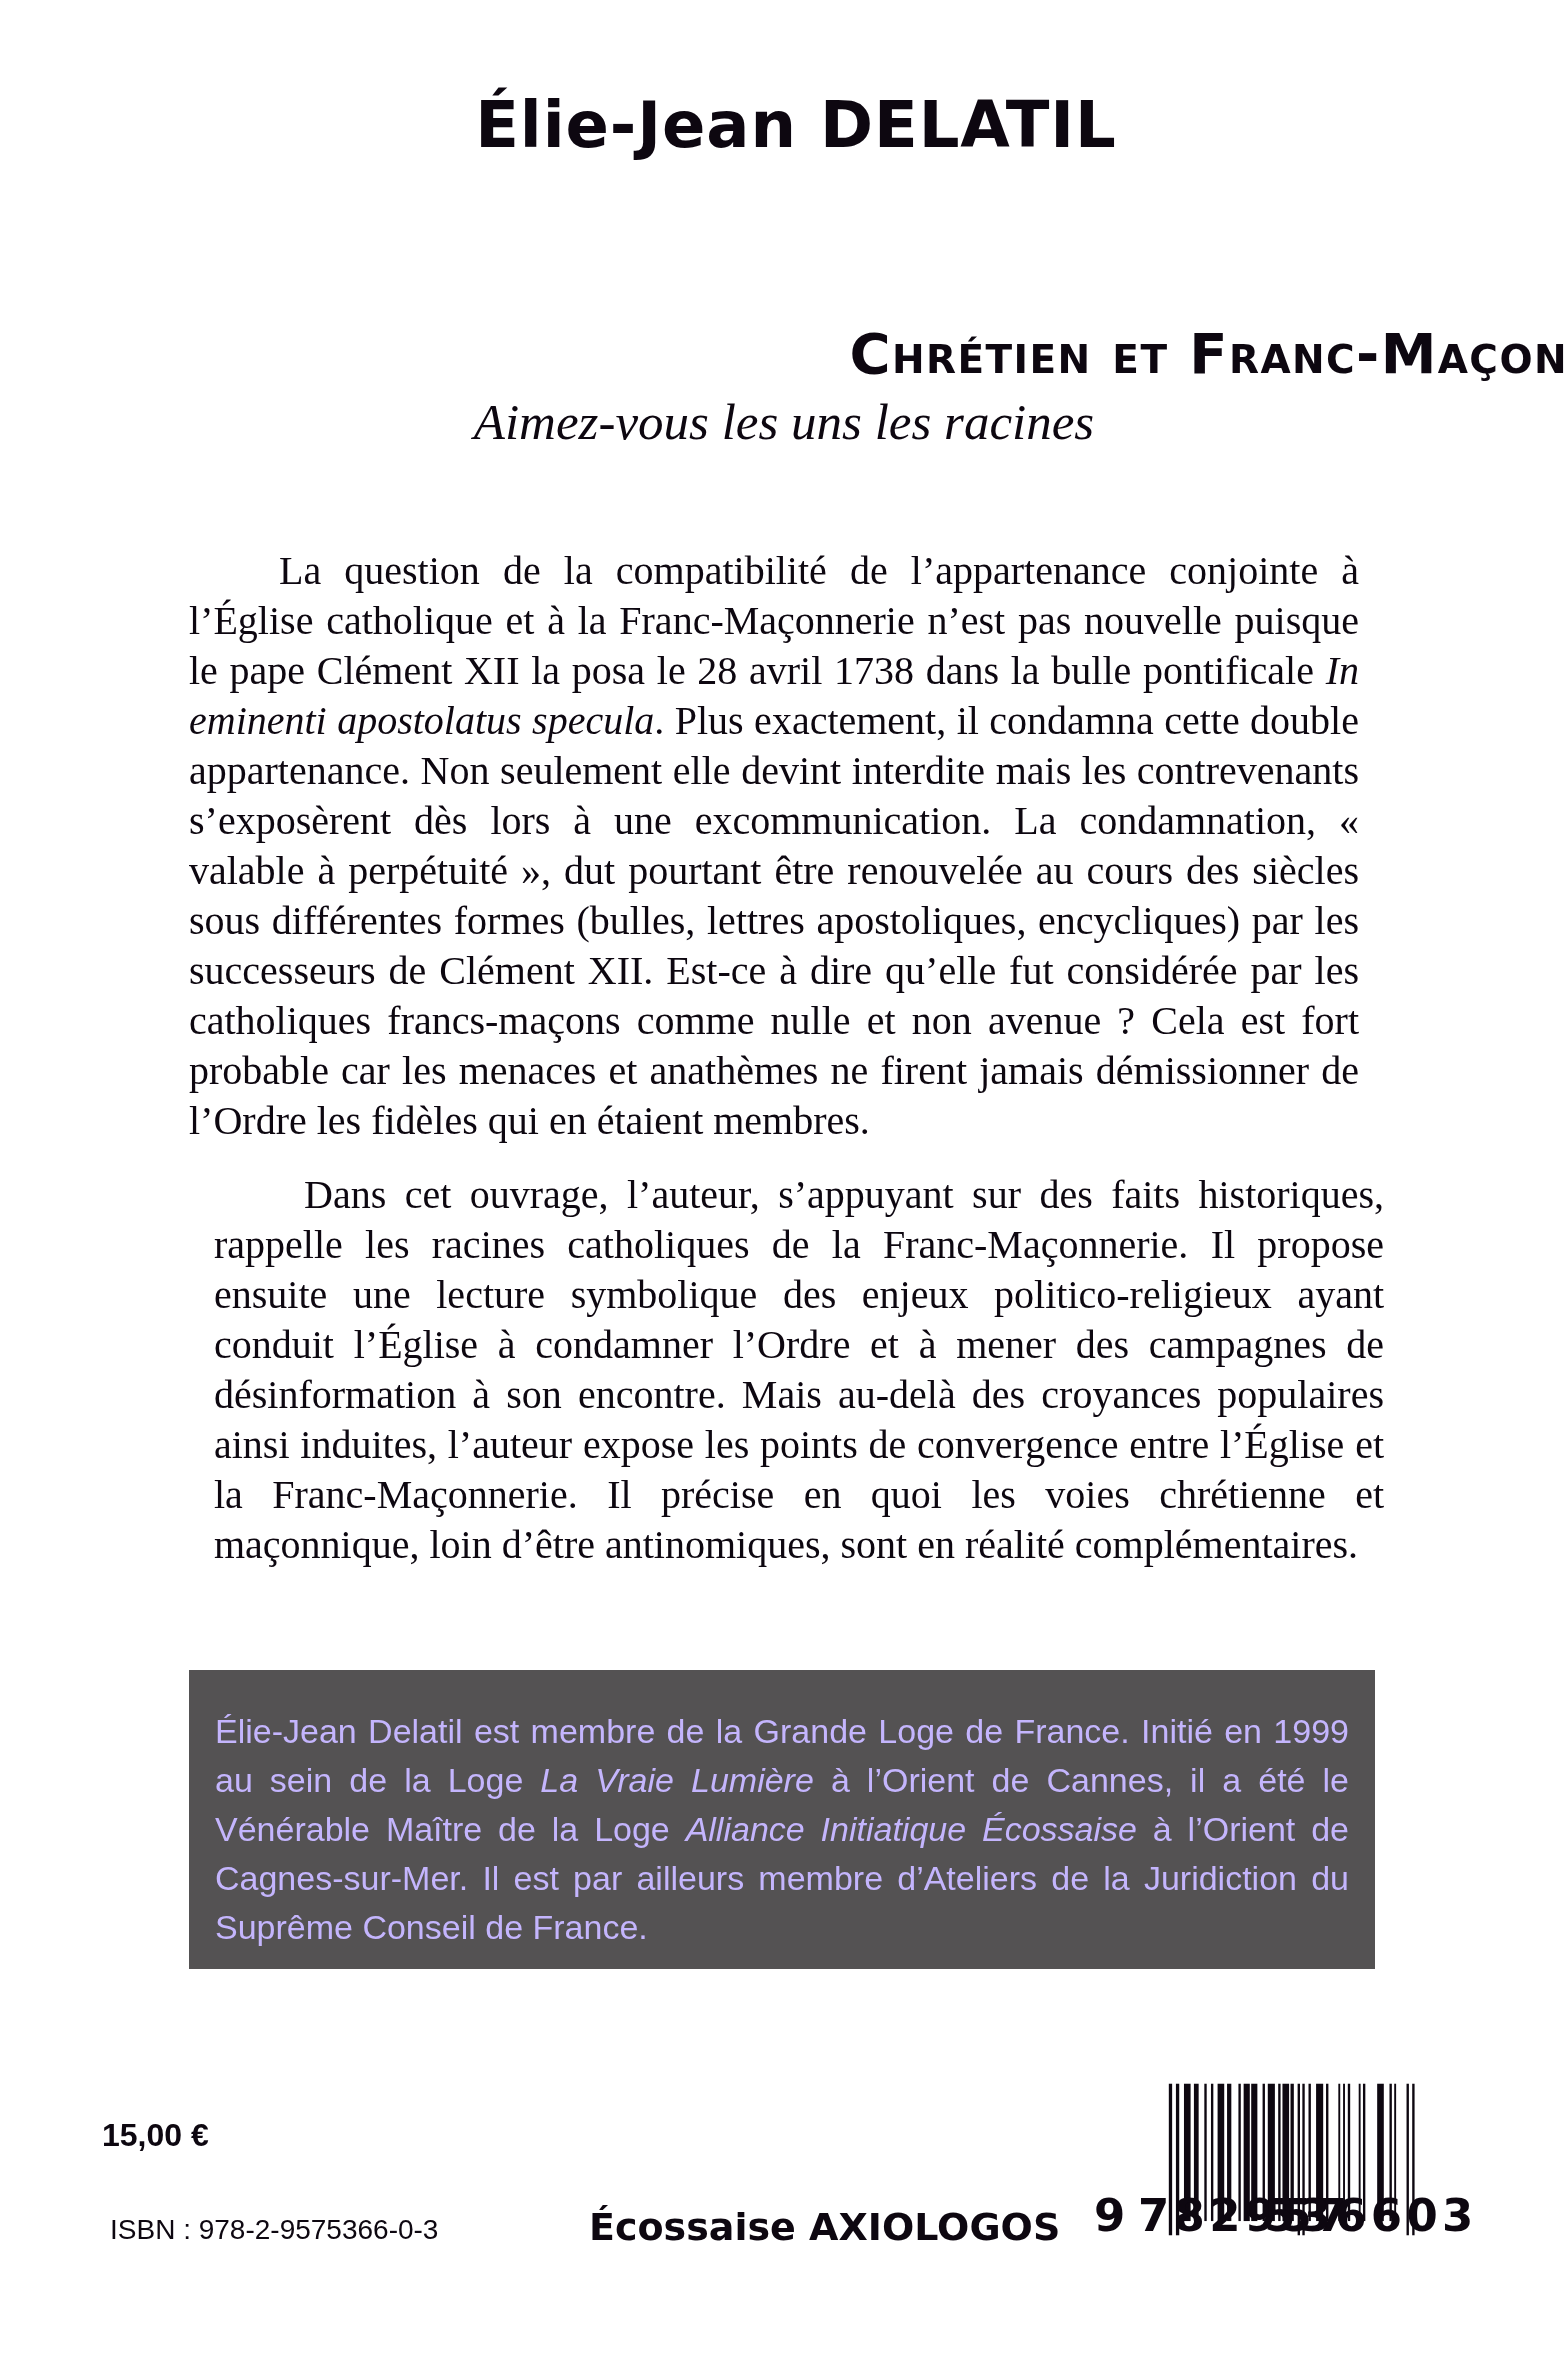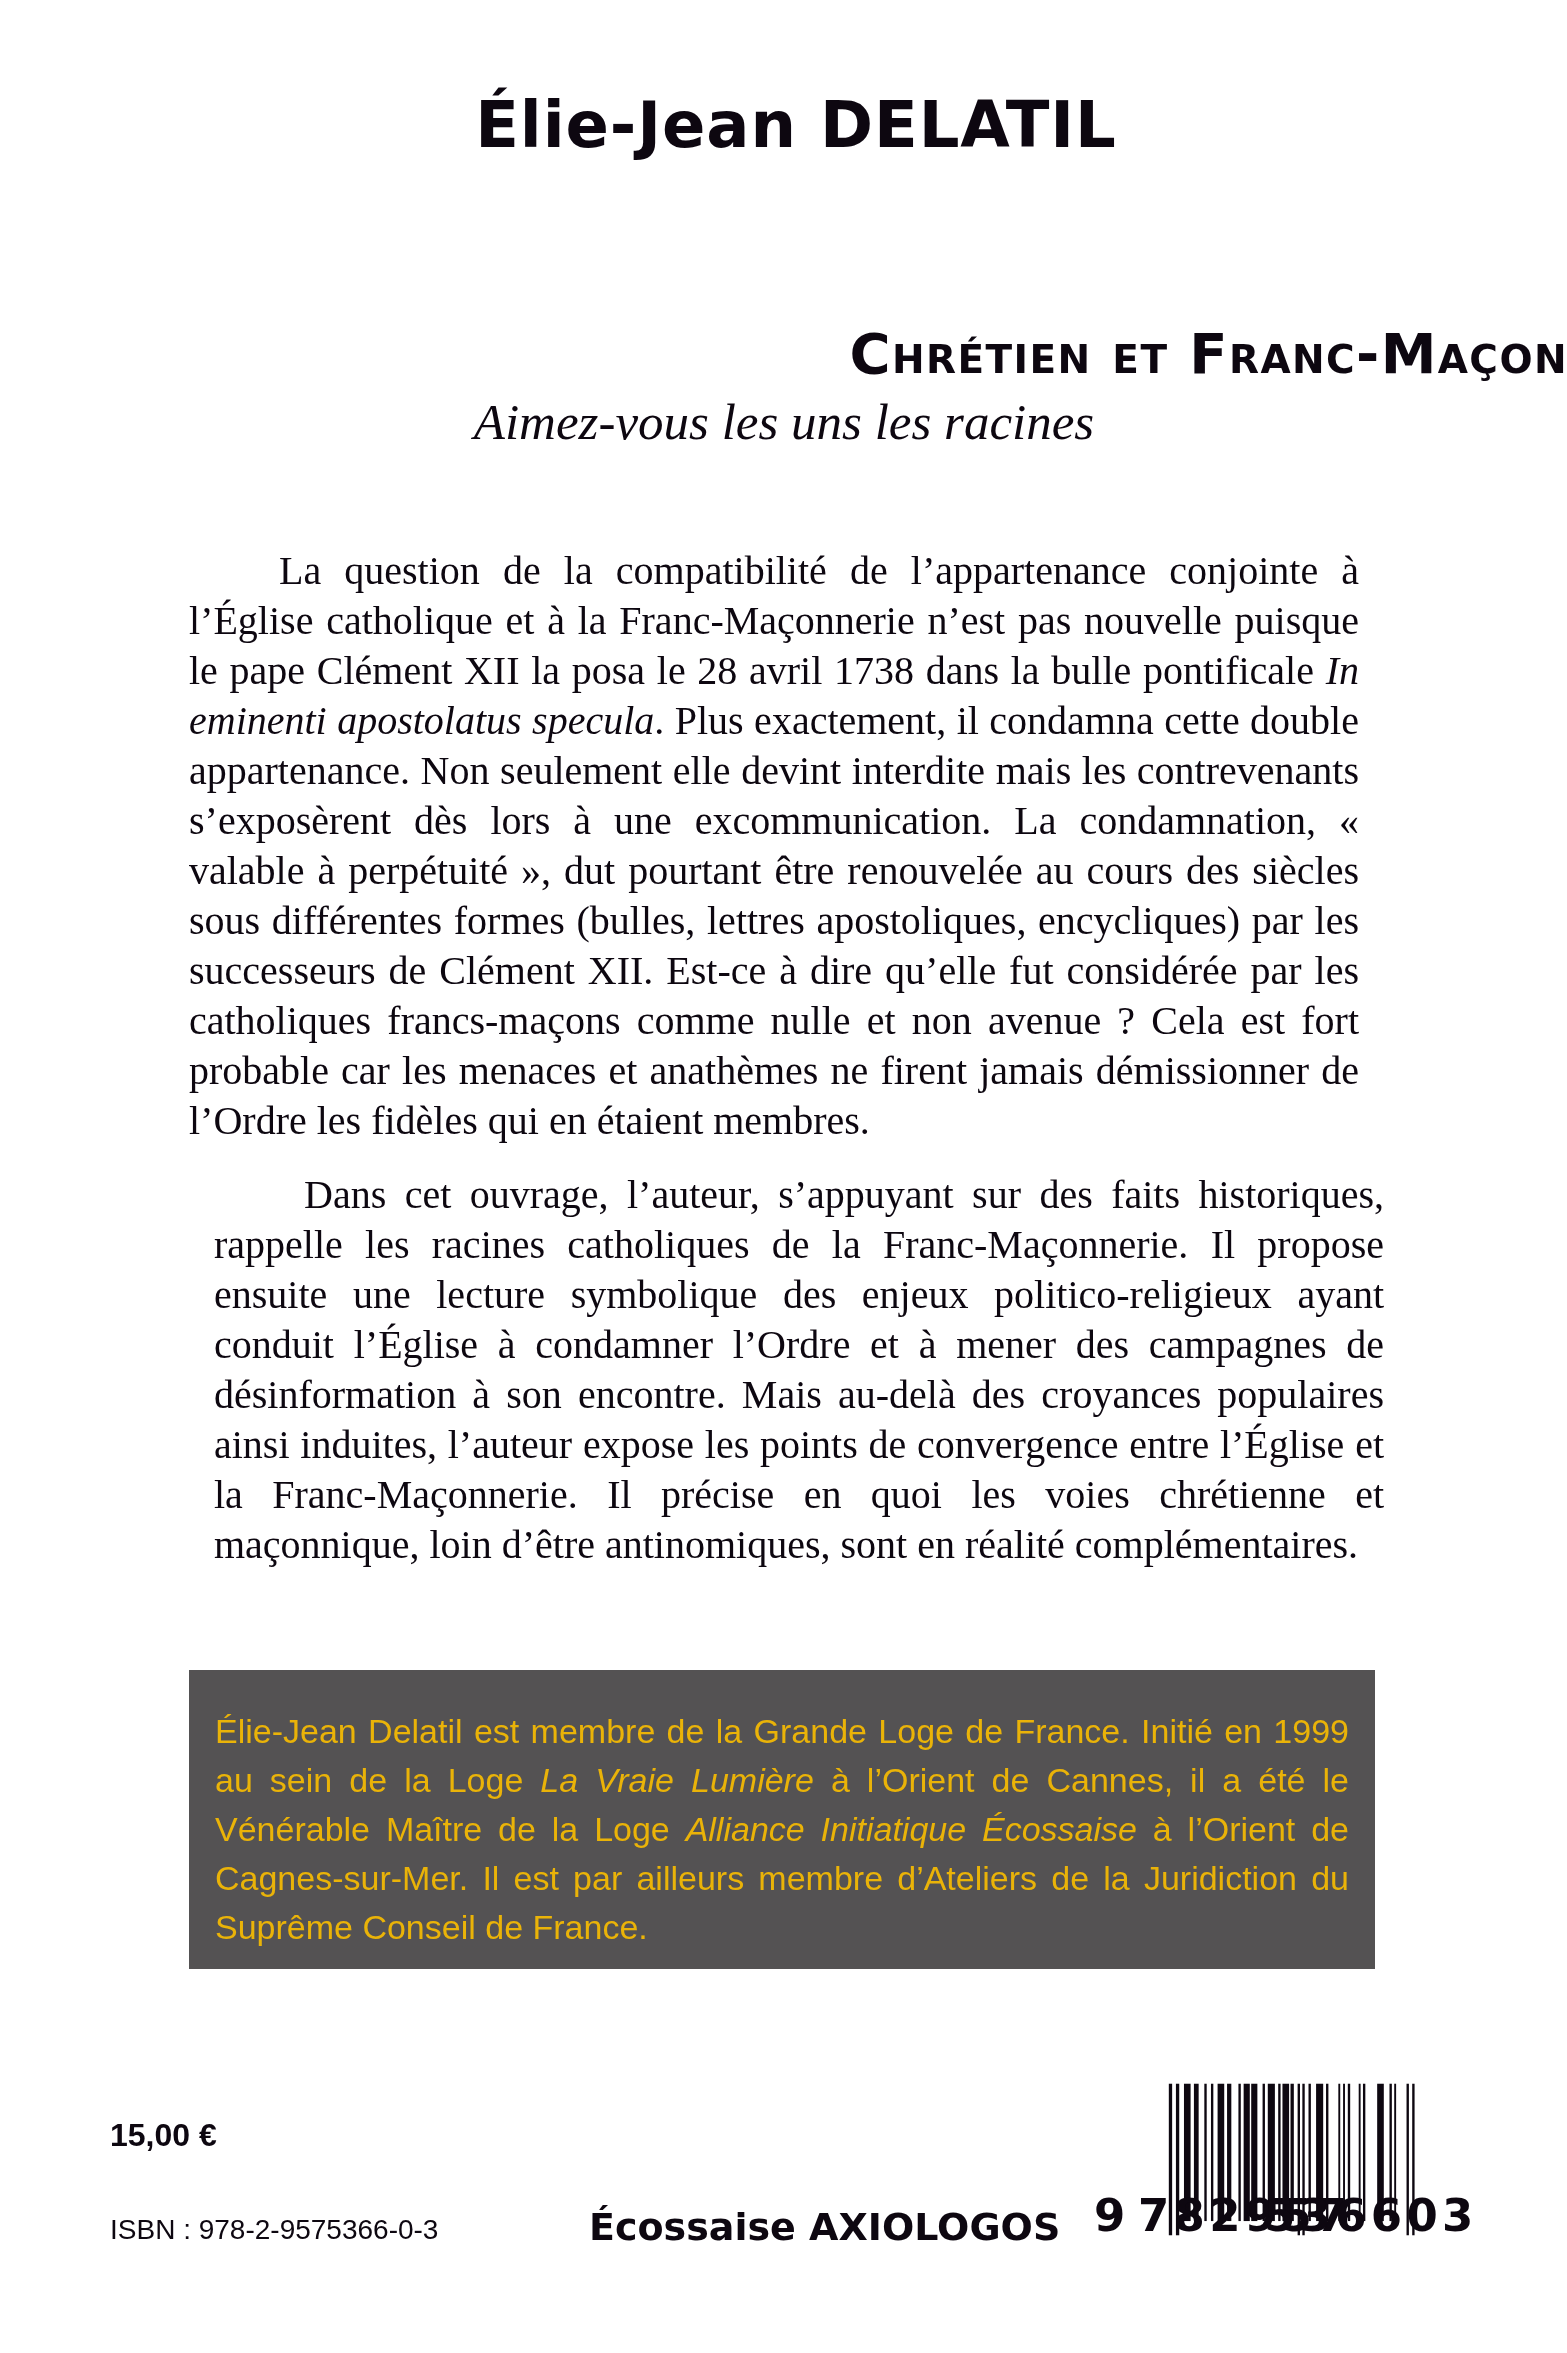--- a/index.html
+++ b/index.html
@@ -27,25 +27,25 @@
     text-align: justify; text-align-last: left;
   }
   .para { margin: 0; text-indent: 90px; }
   .para1 { top: 546px; }
   .para2 { top: 1170px; margin-left: 25px; }
   .bio-box {
     left: 189px; top: 1670px; width: 1186px; height: 299px; background: #545253;
   }
   .bio-text {
     position: absolute; left: 26px; top: 37px; width: 1134px;
-    color: #eab308; font-family: "Liberation Sans", sans-serif; font-size: 34px; line-height: 49px;
+    color: #c4b5fd; font-family: "Liberation Sans", sans-serif; font-size: 34px; line-height: 49px;
     text-align: justify; text-align-last: left;
   }
   .price {
-    left: 110px; top: 2117px;
+    left: 102px; top: 2117px;
     font-family: "Liberation Sans", sans-serif; font-weight: bold; font-size: 32px;
   }
   .isbn {
     left: 110px; top: 2214px;
     font-family: Liberation Sans, sans-serif; font-size: 28px;
   }
   .publisher {
     left: 589px; top: 2205px;
     font-family: "DejaVu Sans", sans-serif; font-weight: bold; font-size: 38px;
   }

